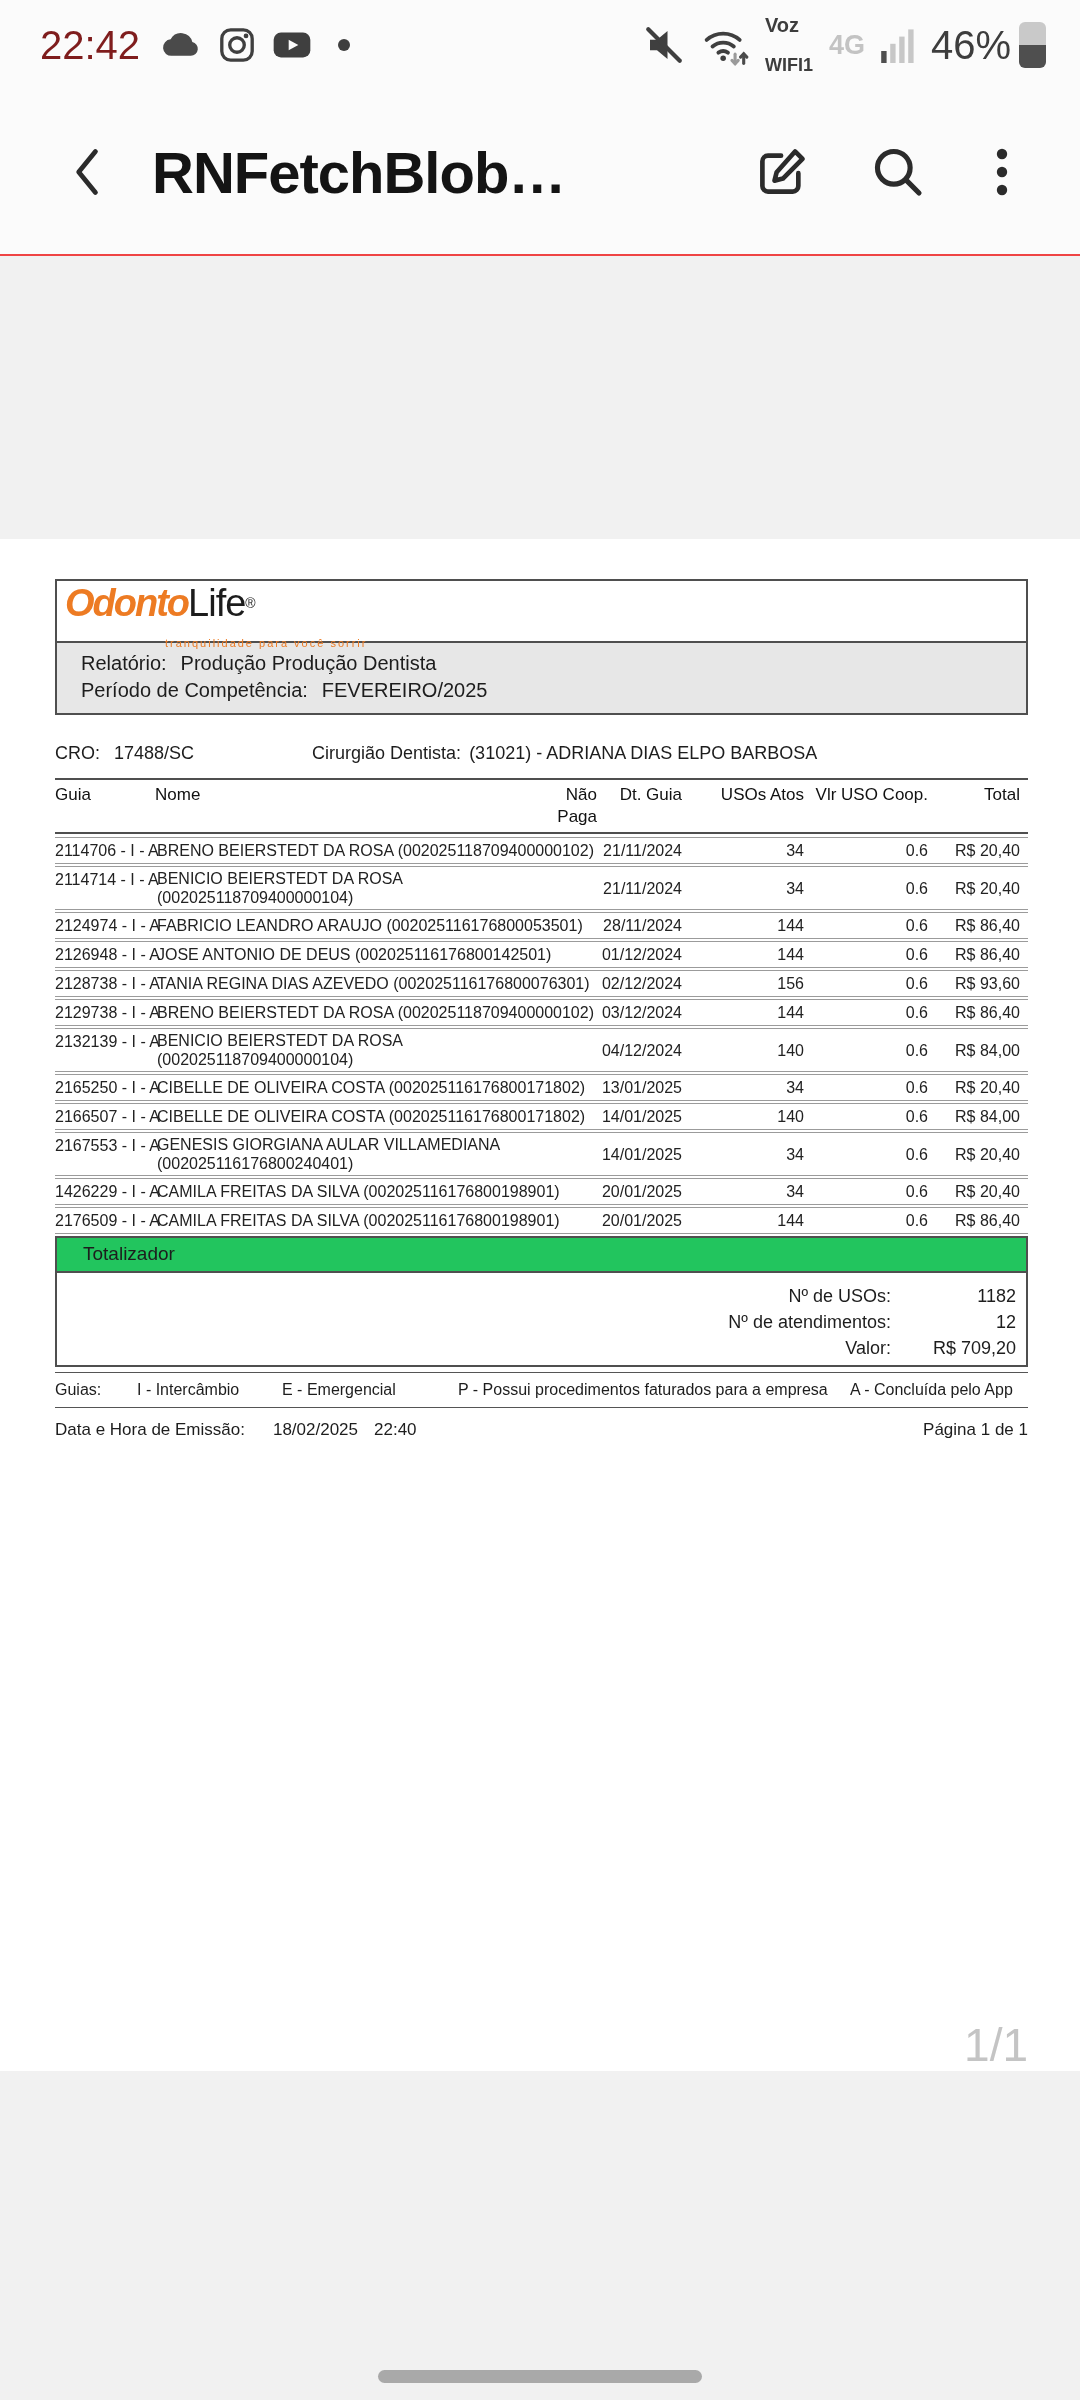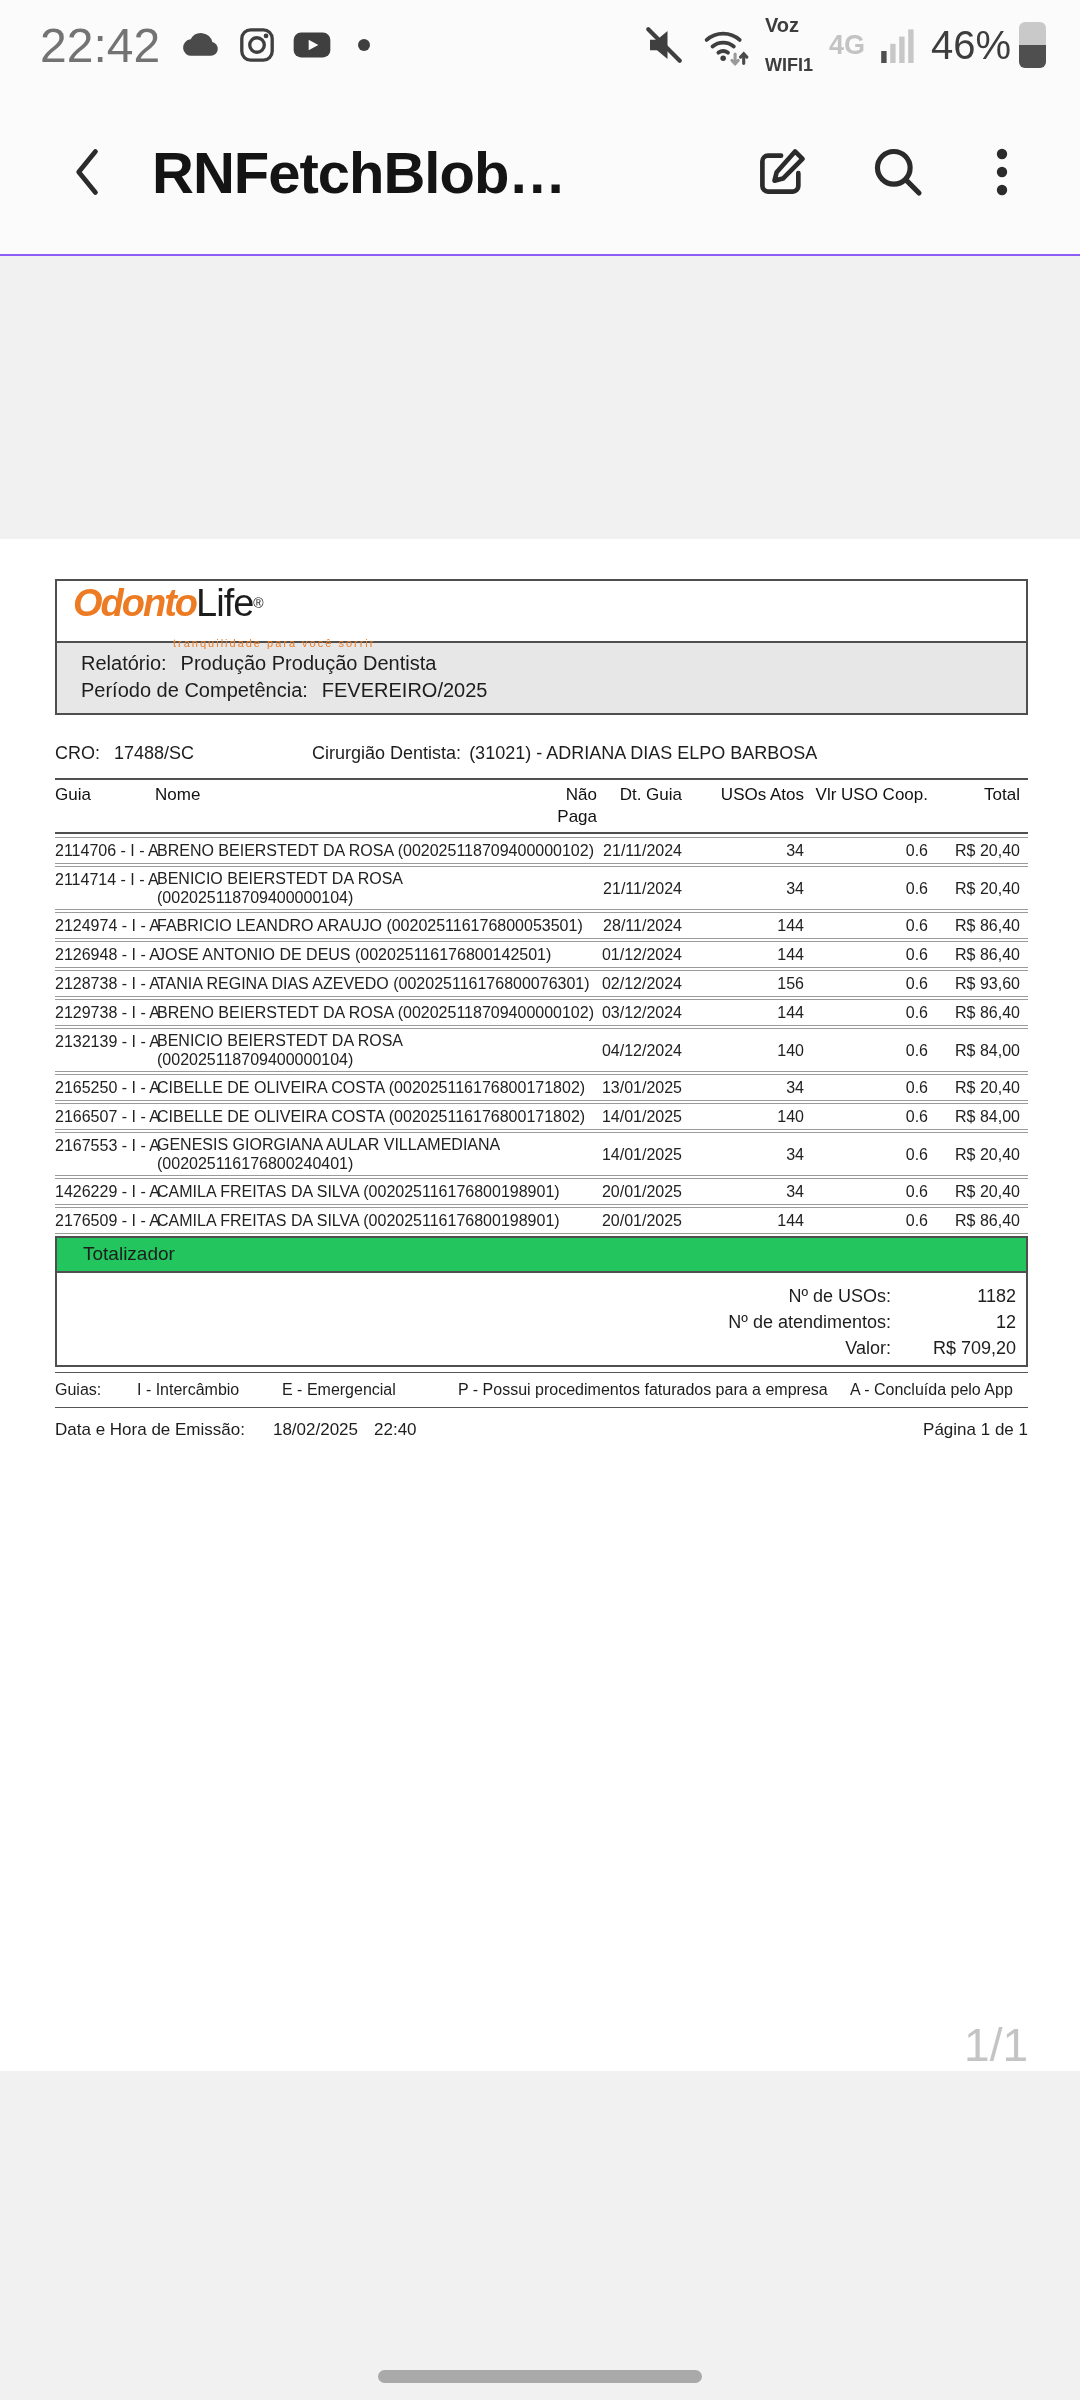--- a/index.html
+++ b/index.html
@@ -4,49 +4,49 @@
 <style>
   * { margin:0; padding:0; box-sizing:border-box; }
   html,body { background:#dcdcdc; }
   body { font-family:"Liberation Sans", sans-serif; color:#1f1f1f; }
   .screen { position:relative; width:1080px; height:2400px; background:#f1f1f1; overflow:hidden; margin:0 auto; }
 
   
   .status-bar { position:absolute; top:0; left:0; width:100%; height:90px; background:#fbfbfb;
     display:flex; align-items:center; justify-content:space-between; padding:0 34px 0 40px; }
   .sb-left, .sb-right { display:flex; align-items:center; }
-  .sb-time { font-size:48px; color:#737373; letter-spacing:0; margin-right:22px; }
+  .sb-time { font-size:40px; color:#7f1d1d; letter-spacing:0; margin-right:22px; }
   .sb-left .sb-ic { margin-right:16px; display:flex; align-items:center; }
   .sb-dot { width:12px; height:12px; border-radius:50%; background:#3f3f3f; margin-left:10px; }
   .sb-right > * { margin-left:16px; display:flex; align-items:center; }
   .voz-block { flex-direction:column; align-items:flex-start; line-height:20px;gap:20px; }
   .voz-l1 { font-size:20px; font-weight:bold; color:#3d3d3d; }
   .voz-l2 { font-size:18px; font-weight:bold; color:#3d3d3d; }
   .sb-4g { font-size:27px; font-weight:bold; color:#c3c3c3; }
   .sb-batt-pct { font-size:40px; color:#3d3d3d; }
   .battery { width:27px; height:46px; border-radius:6px; overflow:hidden; display:block; }
   .battery .b-top { height:50%; background:#c9c9c9; }
   .battery .b-bot { height:50%; background:#4f4f4f; }
 
   
   .app-bar { position:absolute; top:90px; left:0; width:100%; height:166px; background:#fbfbfb;
-    border-bottom:2px solid #8b5cf6; display:flex; align-items:center; padding:0 46px 0 58px; }
+    border-bottom:2px solid #ef4444; display:flex; align-items:center; padding:0 46px 0 58px; }
   .back-btn { width:60px; height:60px; display:flex; align-items:center; justify-content:center; }
   .ab-title { font-size:58px; font-weight:bold; color:#141414; margin-left:34px; letter-spacing:-1px;
     white-space:nowrap; overflow:hidden; max-width:540px; }
   .ab-actions { margin-left:auto; display:flex; align-items:center; }
   .ab-btn { width:64px; height:64px; display:flex; align-items:center; justify-content:center; margin-left:52px; }
 
   
   .viewer { position:absolute; top:258px; left:0; right:0; bottom:0; background:#f1f1f1; }
   .page { position:relative; margin-top:281px; width:1080px; height:1532px; background:#ffffff; padding-top:40px; }
   .doc { margin:0 52px 0 55px; width:973px; color:#222; }
 
   .logo-box { border:2px solid #4f4f4f; height:64px; position:relative; background:#fff; }
-  .logo { position:absolute; left:16px; top:4px; line-height:36px; white-space:nowrap; }
+  .logo { position:absolute; left:8px; top:4px; line-height:36px; white-space:nowrap; }
   .logo-odonto { font-size:38px; font-weight:bold; font-style:italic; color:#ed7b23; letter-spacing:-2px; }
   .logo-life { font-size:38px; font-weight:400; color:#1c1c1c; letter-spacing:-1px; }
   .logo-reg { font-size:14px; color:#1c1c1c; vertical-align:top; }
   .logo-tagline { font-size:11px; color:#ed7b23; letter-spacing:2px; margin:-4px 0 0 100px; }
 
   .band { border:2px solid #4f4f4f; margin-top:-2px; background:#e7e7e7; padding:7px 0 9px 24px; }
   .band-line { font-size:20px; line-height:27px; color:#1d1d1d; }
   .band-line .lbl { margin-right:14px; }
 
   .cro-row { margin-top:28px; display:flex; font-size:18px; color:#1d1d1d; }

